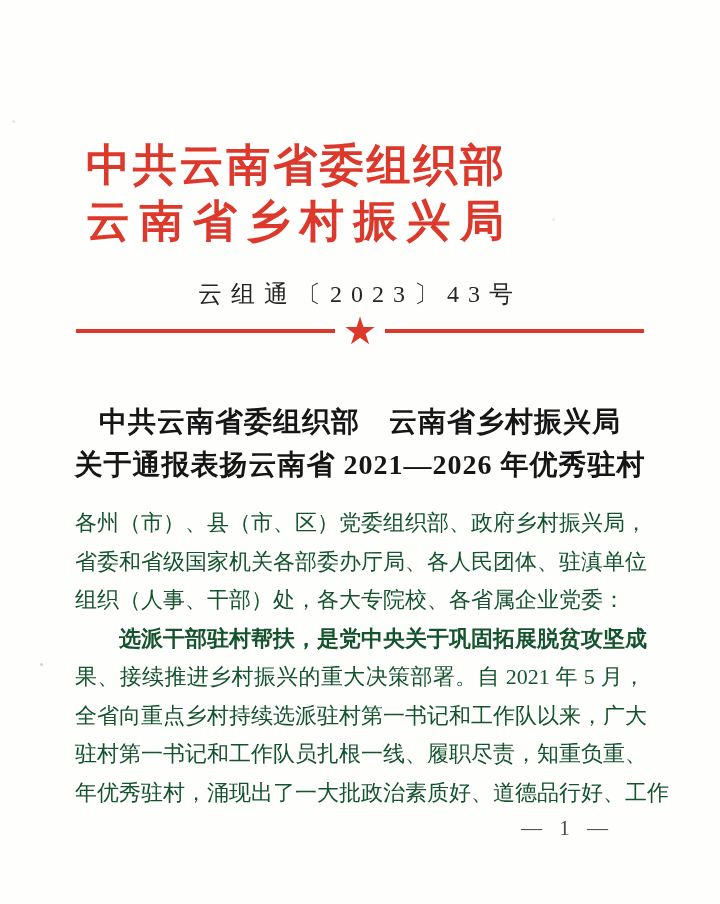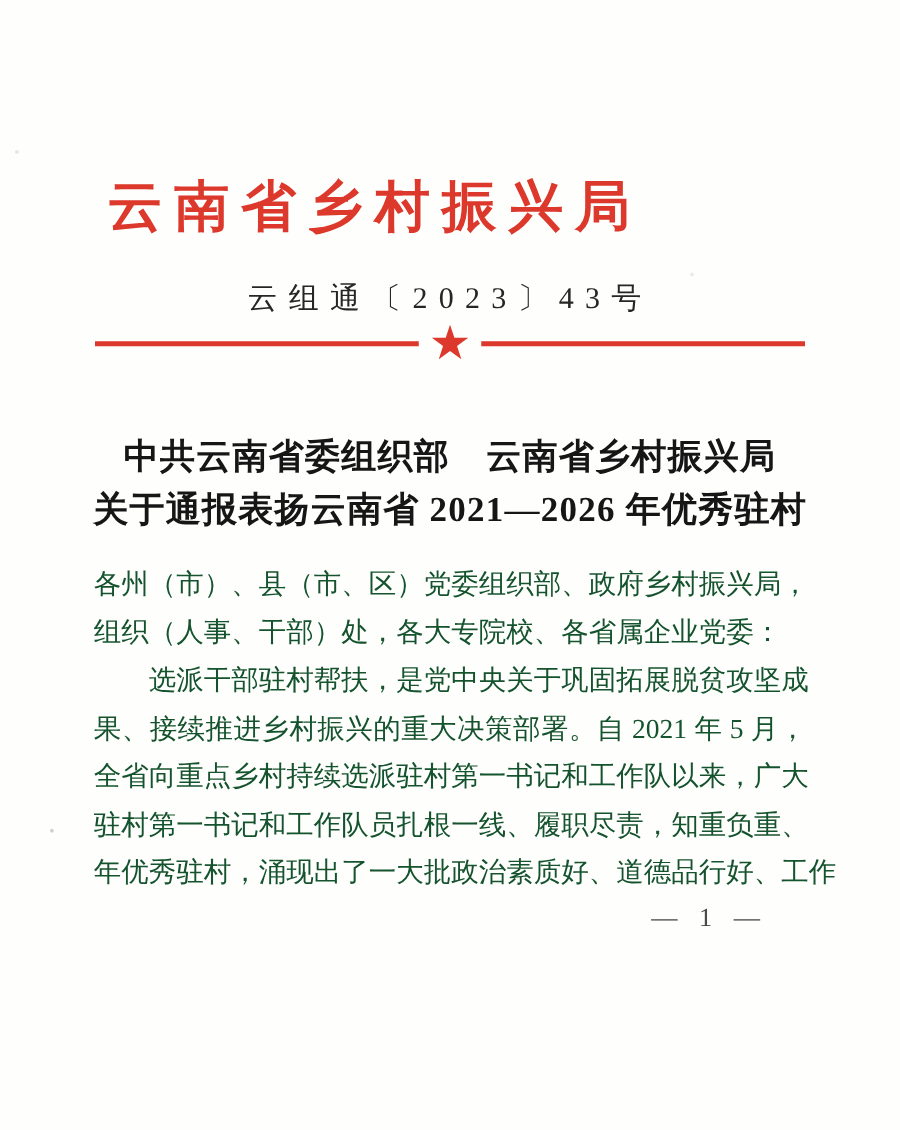--- a/index.html
+++ b/index.html
@@ -80,21 +80,21 @@
     font-size: 22px;
     line-height: 38.5px;
     color: #14532d;
   }
   .bline {
     text-align: justify;
     text-align-last: justify;
     white-space: nowrap;
   }
   .bline.end-left { text-align-last: left; }
-  .bline.indent { padding-left: 44px; }
+  .bline.indent { padding-left: 44px; font-weight: bold; }
   
   .page-number {
     text-align: right;
     margin: 4px 106px 0 0;
     font-size: 21px;
     letter-spacing: 6px;
     color: #4a4a4a;
     white-space: nowrap;
   }
   
@@ -109,39 +109,41 @@
   .speck.s2 { left: 12px; top: 120px; opacity: 0.25; }
   .speck.s3 { left: 552px; top: 218px; opacity: 0.2; }
 </style>
 </head>
 <body>
 
 <div class="page">
 
   <div class="header-row">
     <div class="org-block">
+      <div class="org-line">中共云南省委组织部</div>
       <div class="org-line">云南省乡村振兴局</div>
     </div>
   </div>
 
   <div class="doc-number">云组通〔2023〕43号</div>
 
   <div class="divider">
     <div class="seg"></div>
     <div class="star-icon">★</div>
     <div class="seg"></div>
   </div>
 
   <div class="title-block">
     <div>中共云南省委组织部　云南省乡村振兴局</div>
     <div>关于通报表扬云南省 2021—2026 年优秀驻村</div>
   </div>
 
   <div class="body-block">
     <div class="bline">各州（市）、县（市、区）党委组织部、政府乡村振兴局，</div>
+    <div class="bline">省委和省级国家机关各部委办厅局、各人民团体、驻滇单位</div>
     <div class="bline end-left">组织（人事、干部）处，各大专院校、各省属企业党委：</div>
     <div class="bline indent">选派干部驻村帮扶，是党中央关于巩固拓展脱贫攻坚成</div>
     <div class="bline">果、接续推进乡村振兴的重大决策部署。自 2021 年 5 月，</div>
     <div class="bline">全省向重点乡村持续选派驻村第一书记和工作队以来，广大</div>
     <div class="bline">驻村第一书记和工作队员扎根一线、履职尽责，知重负重、</div>
     <div class="bline">年优秀驻村，涌现出了一大批政治素质好、道德品行好、工作</div>
   </div>
 
   <div class="page-number">— 1 —</div>
 

